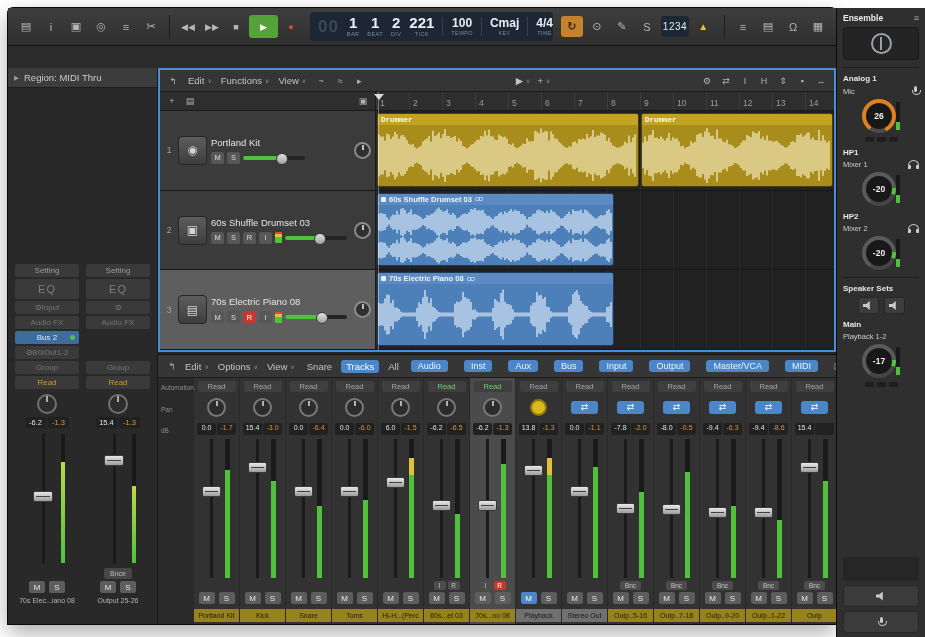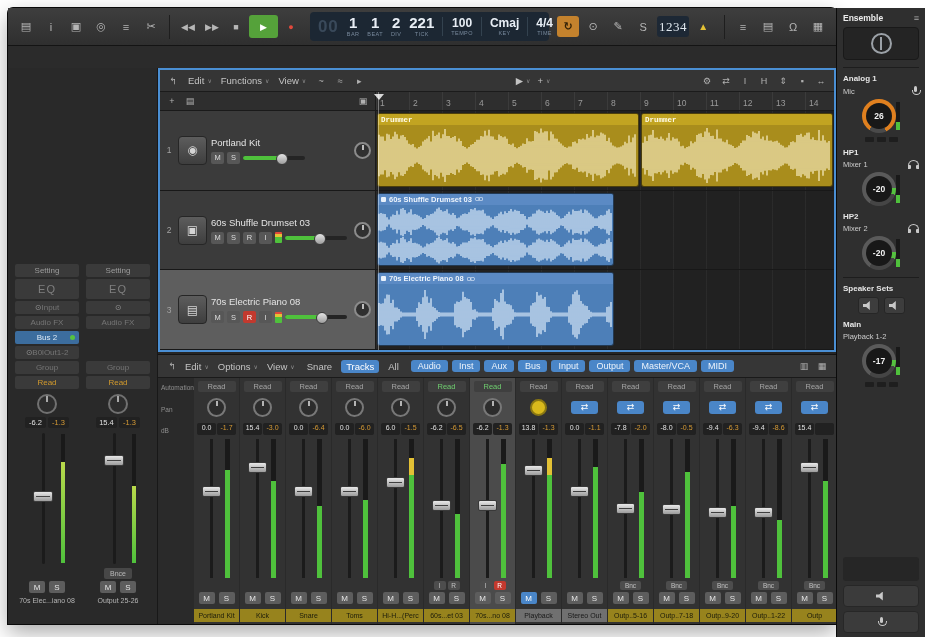--- a/index.html
+++ b/index.html
@@ -17,21 +17,21 @@
   .doc-icon { display: inline-block; width: 9px; height: 9px; border: 1px solid #9a9a9a; border-radius: 2px; margin-right: 4px; vertical-align: -1px; background:#565656; }
 
   
   .toolbar { height: 38px; background: linear-gradient(#3e3e3e,#2f2f2f); border-bottom: 1px solid #141414;
     display: flex; align-items: center; padding: 0 7px; gap: 3px; }
   .tb-icon { min-width: 22px; height: 21px; display: flex; align-items: center; justify-content: center;
     color: #b6b6b6; font-size: 11px; border-radius: 3px; padding: 0 2px; }
   .tb-icon.play { background: #55a23a; color: #fff; min-width: 29px; height: 23px; font-size: 12px; }
   .tb-icon.rec { color: #e2493c; font-size: 13px; }
   .tb-icon.cycle { background: #c4822d; color: #2f1f06; font-weight: bold; }
-  .tb-icon.count { background: #1d2835; color: #dfe7ee; font-size: 13px; letter-spacing: .5px; min-width: 26px; font-family: Liberation Serif, serif; }
+  .tb-icon.count { background: #1d2835; color: #dfe7ee; font-size: 10px; letter-spacing: .5px; min-width: 26px; }
   .tb-icon.warn { color: #e3c135; font-size: 10px; }
   .tb-sep { width: 1px; height: 24px; background: #1e1e1e; margin: 0 4px; }
   .transport { display: flex; align-items: center; gap: 2px; color: #d8d8d8; }
   .transport .tb-icon { font-size: 9px; }
 
   .lcd { height: 29px; background: #1c2733; border-radius: 4px; display: flex; align-items: center;
     padding: 0 8px; gap: 8px; margin: 0 5px; min-width: 238px; }
   .lcd-ghost { font-size: 17px; font-weight: bold; color: #39495a; letter-spacing: 1px; }
   .lcd-field { display: flex; flex-direction: column; align-items: center; line-height: 1; }
   .lcd-field .v { font-size: 12px; font-weight: bold; color: #e8eef5; }
@@ -318,20 +318,24 @@
       <span class="tb-icon">≡</span>
           <span class="tb-icon">▤</span>
           <span class="tb-icon">Ω</span>
           <span class="tb-icon">▦</span>
         </span>
     </div>
 
     <div class="content">
 
       <div class="inspector">
+        <div class="insp-header">
+          <span class="tri">▶</span>
+          <span>Region: MIDI Thru</span>
+        </div>
         <div class="strips">
 
             <div class="strip" style="--fader: 0.52; --meter: 0.78;">
               <span>
 
               <div class="slot">Setting</div>
                 <div class="slot eq">EQ</div>
                 <div class="slot io dim">Input</div>
                 <div class="slot dim">Audio FX</div>
                 <div class="slot bus">Bus 2</div>
@@ -623,21 +627,21 @@
                   <span>View</span>
                   <span class="chev">∨</span>
                 </span>
               </span>
             <span style="display:flex;gap:4px;">
 
             <span class="view">Snare</span>
                 <span class="view active">Tracks</span>
                 <span class="view">All</span>
               </span>
-            <span style="display:flex;gap:4px;">
+            <span style="display:flex;gap:16px;">
 
             <span class="chip">Audio</span>
                 <span class="chip">Inst</span>
                 <span class="chip">Aux</span>
                 <span class="chip">Bus</span>
                 <span class="chip">Input</span>
                 <span class="chip">Output</span>
                 <span class="chip">Master/VCA</span>
                 <span class="chip">MIDI</span>
               </span>

